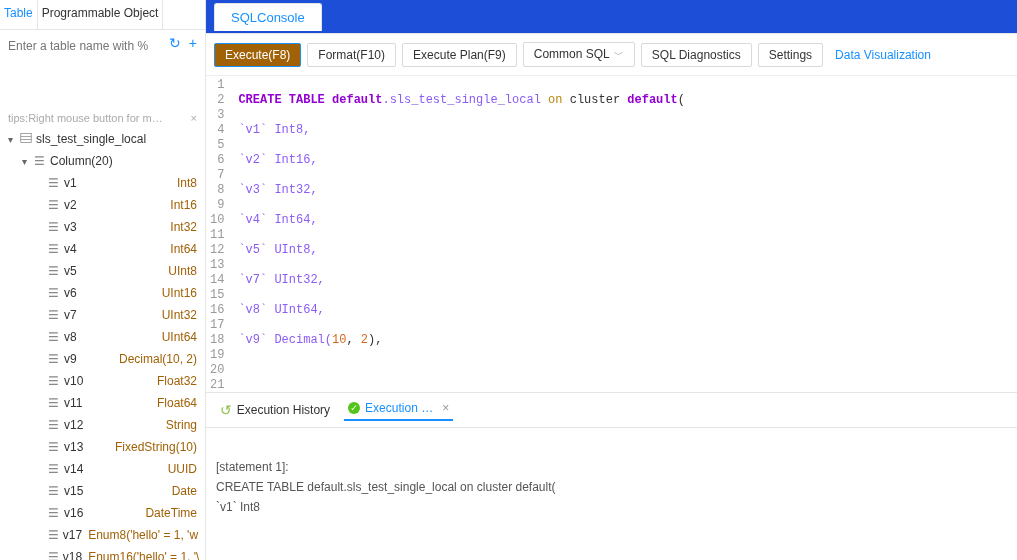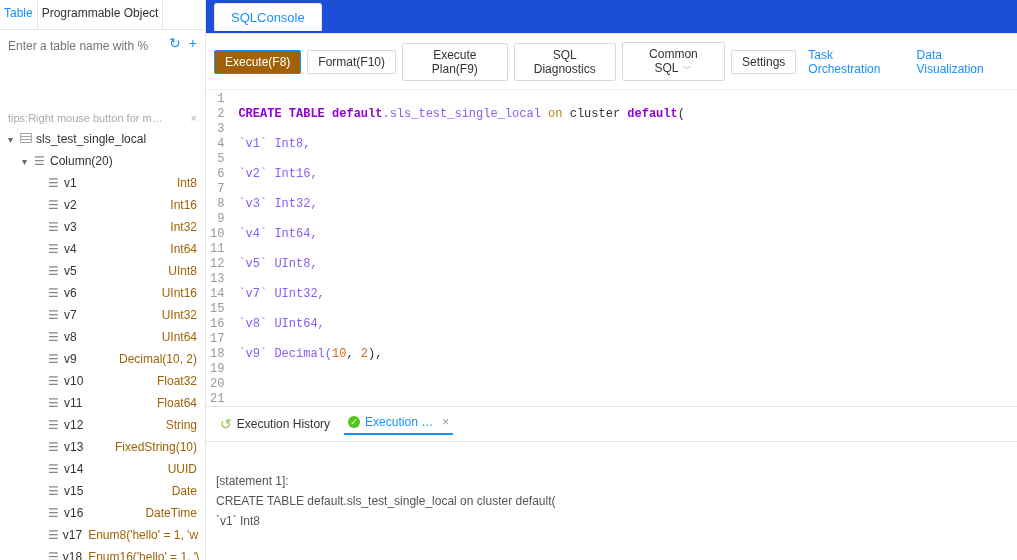--- a/index.html
+++ b/index.html
@@ -179,24 +179,23 @@
   </div>
 
   <div class="right-panel">
     <div class="right-tabs">
       <div class="right-tab">SQLConsole</div>
     </div>
     <div class="toolbar">
       <button class="btn primary">Execute(F8)</button>
       <button class="btn">Format(F10)</button>
       <button class="btn">Execute Plan(F9)</button>
+      <button class="btn"><span>Common SQL</span><span class="caret-down">﹀</span></button>
       <button class="btn">SQL Diagnostics</button>
-      <button class="btn"><span>Common SQL</span><span class="caret-down">﹀</span></button>
       <button class="btn">Settings</button>
-      <span class="link-btn">Task Orchestration</span>
       <span class="link-btn">Data Visualization</span>
     </div>
     <div class="editor">
       <div class="gutter" id="gutter">
           <div>1</div>
           <div>2</div>
           <div>3</div>
           <div>4</div>
           <div>5</div>
           <div>6</div>

